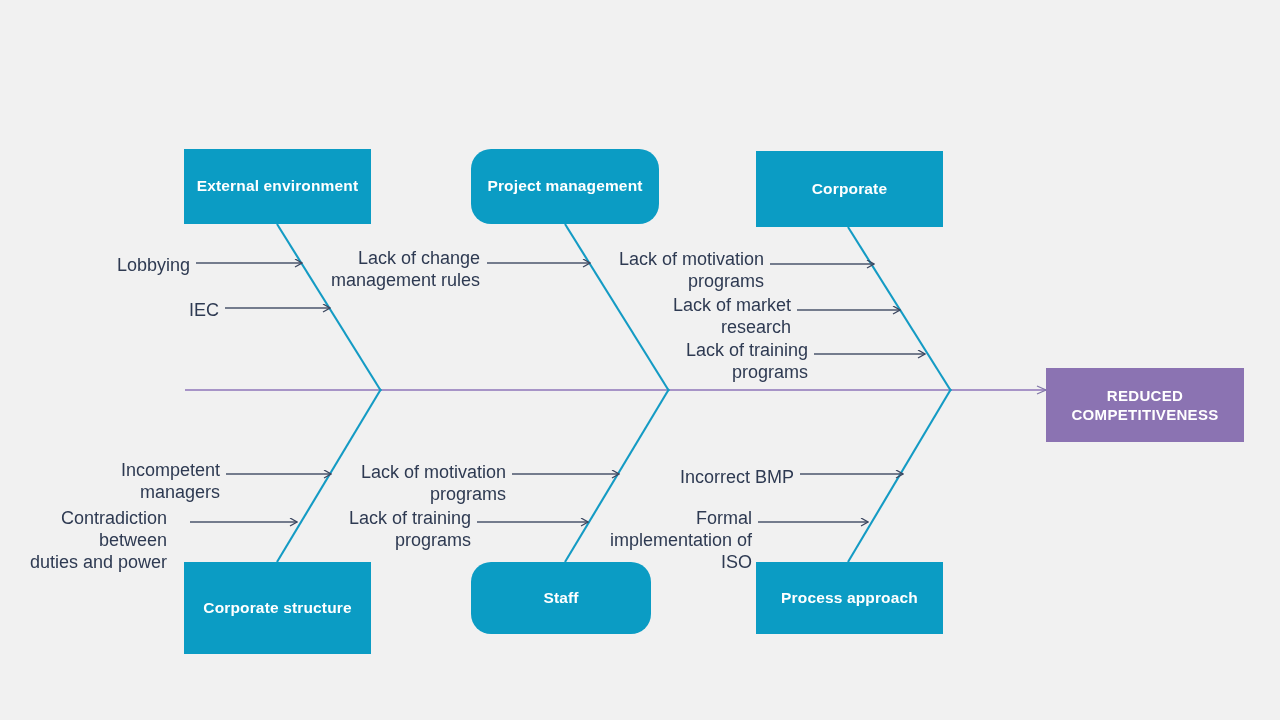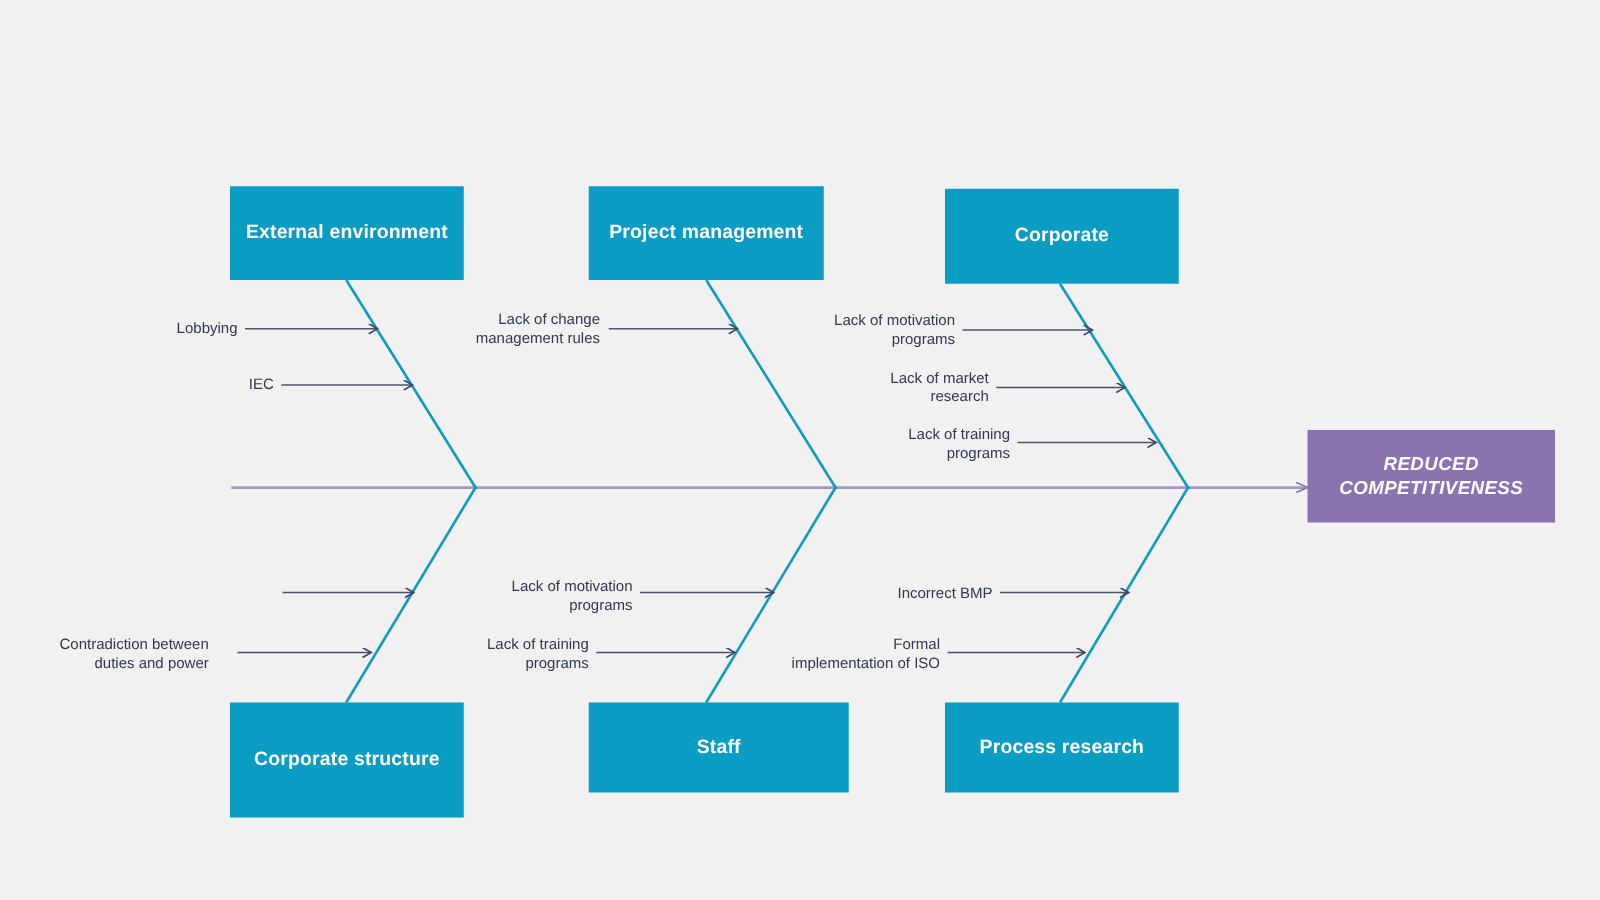--- a/index.html
+++ b/index.html
@@ -57,21 +57,21 @@
     color: #ffffff;
     font-weight: bold;
     font-size: 15px;
     text-align: center;
     line-height: 1.28;
     letter-spacing: 0.3px;
   }
   .cause-label {
     position: absolute;
     color: #2e3a52;
-    font-size: 12px;
+    font-size: 18px;
     line-height: 1.22;
     text-align: right;
     white-space: pre-line;
     box-sizing: border-box;
   }
 </style>
 </head>
 <body>
 
 <div id="diagram-root">
@@ -130,57 +130,59 @@
     <g>
       <line x1="800" y1="442" x2="903" y2="442" stroke="#4a546b" stroke-width="1.3" marker-end="url(#arrowOpen)"></line>
       <line x1="758" y1="490" x2="868" y2="490" stroke="#4a546b" stroke-width="1.3" marker-end="url(#arrowOpen)"></line>
     </g>
   </svg>
 
   <div class="cat-box" style="left:184px; top:117px; width:187px; height:75px;">
     <span>External environment</span>
   </div>
 
-  <div class="cat-box" style="left:471px; top:117px; width:188px; height:75px;">
+  <div class="cat-box" style="left:471px; top:117px; width:188px; height:75px;border-radius:20px;">
     <span>Project management</span>
   </div>
 
   <div class="cat-box" style="left:756px; top:119px; width:187px; height:76px;">
     <span>Corporate</span>
   </div>
 
   <div class="cat-box" style="left:184px; top:530px; width:187px; height:92px;">
     <span>Corporate structure</span>
   </div>
 
-  <div class="cat-box" style="left:471px; top:530px; width:208px; height:72px;">
+  <div class="cat-box" style="left:471px; top:530px; width:180px; height:72px;border-radius:20px;">
     <span>Staff</span>
   </div>
 
   <div class="cat-box" style="left:756px; top:530px; width:187px; height:72px;">
-    <span>Process research</span>
+    <span>Process approach</span>
   </div>
 
-  <div class="effect-box" style="left:1046px; top:312px; width:198px; height:74px;font-style:italic;">
+  <div class="effect-box" style="left:1046px; top:336px; width:198px; height:74px;">
     <span><span>REDUCED</span><br><span>COMPETITIVENESS</span></span>
   </div>
 
   <div class="cause-label" style="left:60px; top:223px; width:130px;">Lobbying</div>
   <div class="cause-label" style="left:90px; top:268px; width:129px;">IEC</div>
 
   <div class="cause-label" style="left:325px; top:216px; width:155px;">Lack of change
 management rules</div>
 
   <div class="cause-label" style="left:610px; top:217px; width:154px;">Lack of motivation
 programs</div>
   <div class="cause-label" style="left:637px; top:263px; width:154px;">Lack of market
 research</div>
   <div class="cause-label" style="left:654px; top:308px; width:154px;">Lack of training
 programs</div>
 
+  <div class="cause-label" style="left:70px; top:428px; width:150px;">Incompetent
+managers</div>
   <div class="cause-label" style="left:7px; top:476px; width:160px;">Contradiction between
 duties and power</div>
 
   <div class="cause-label" style="left:350px; top:430px; width:156px;">Lack of motivation
 programs</div>
   <div class="cause-label" style="left:315px; top:476px; width:156px;">Lack of training
 programs</div>
 
   <div class="cause-label" style="left:640px; top:435px; width:154px;">Incorrect BMP</div>
   <div class="cause-label" style="left:590px; top:476px; width:162px;">Formal

